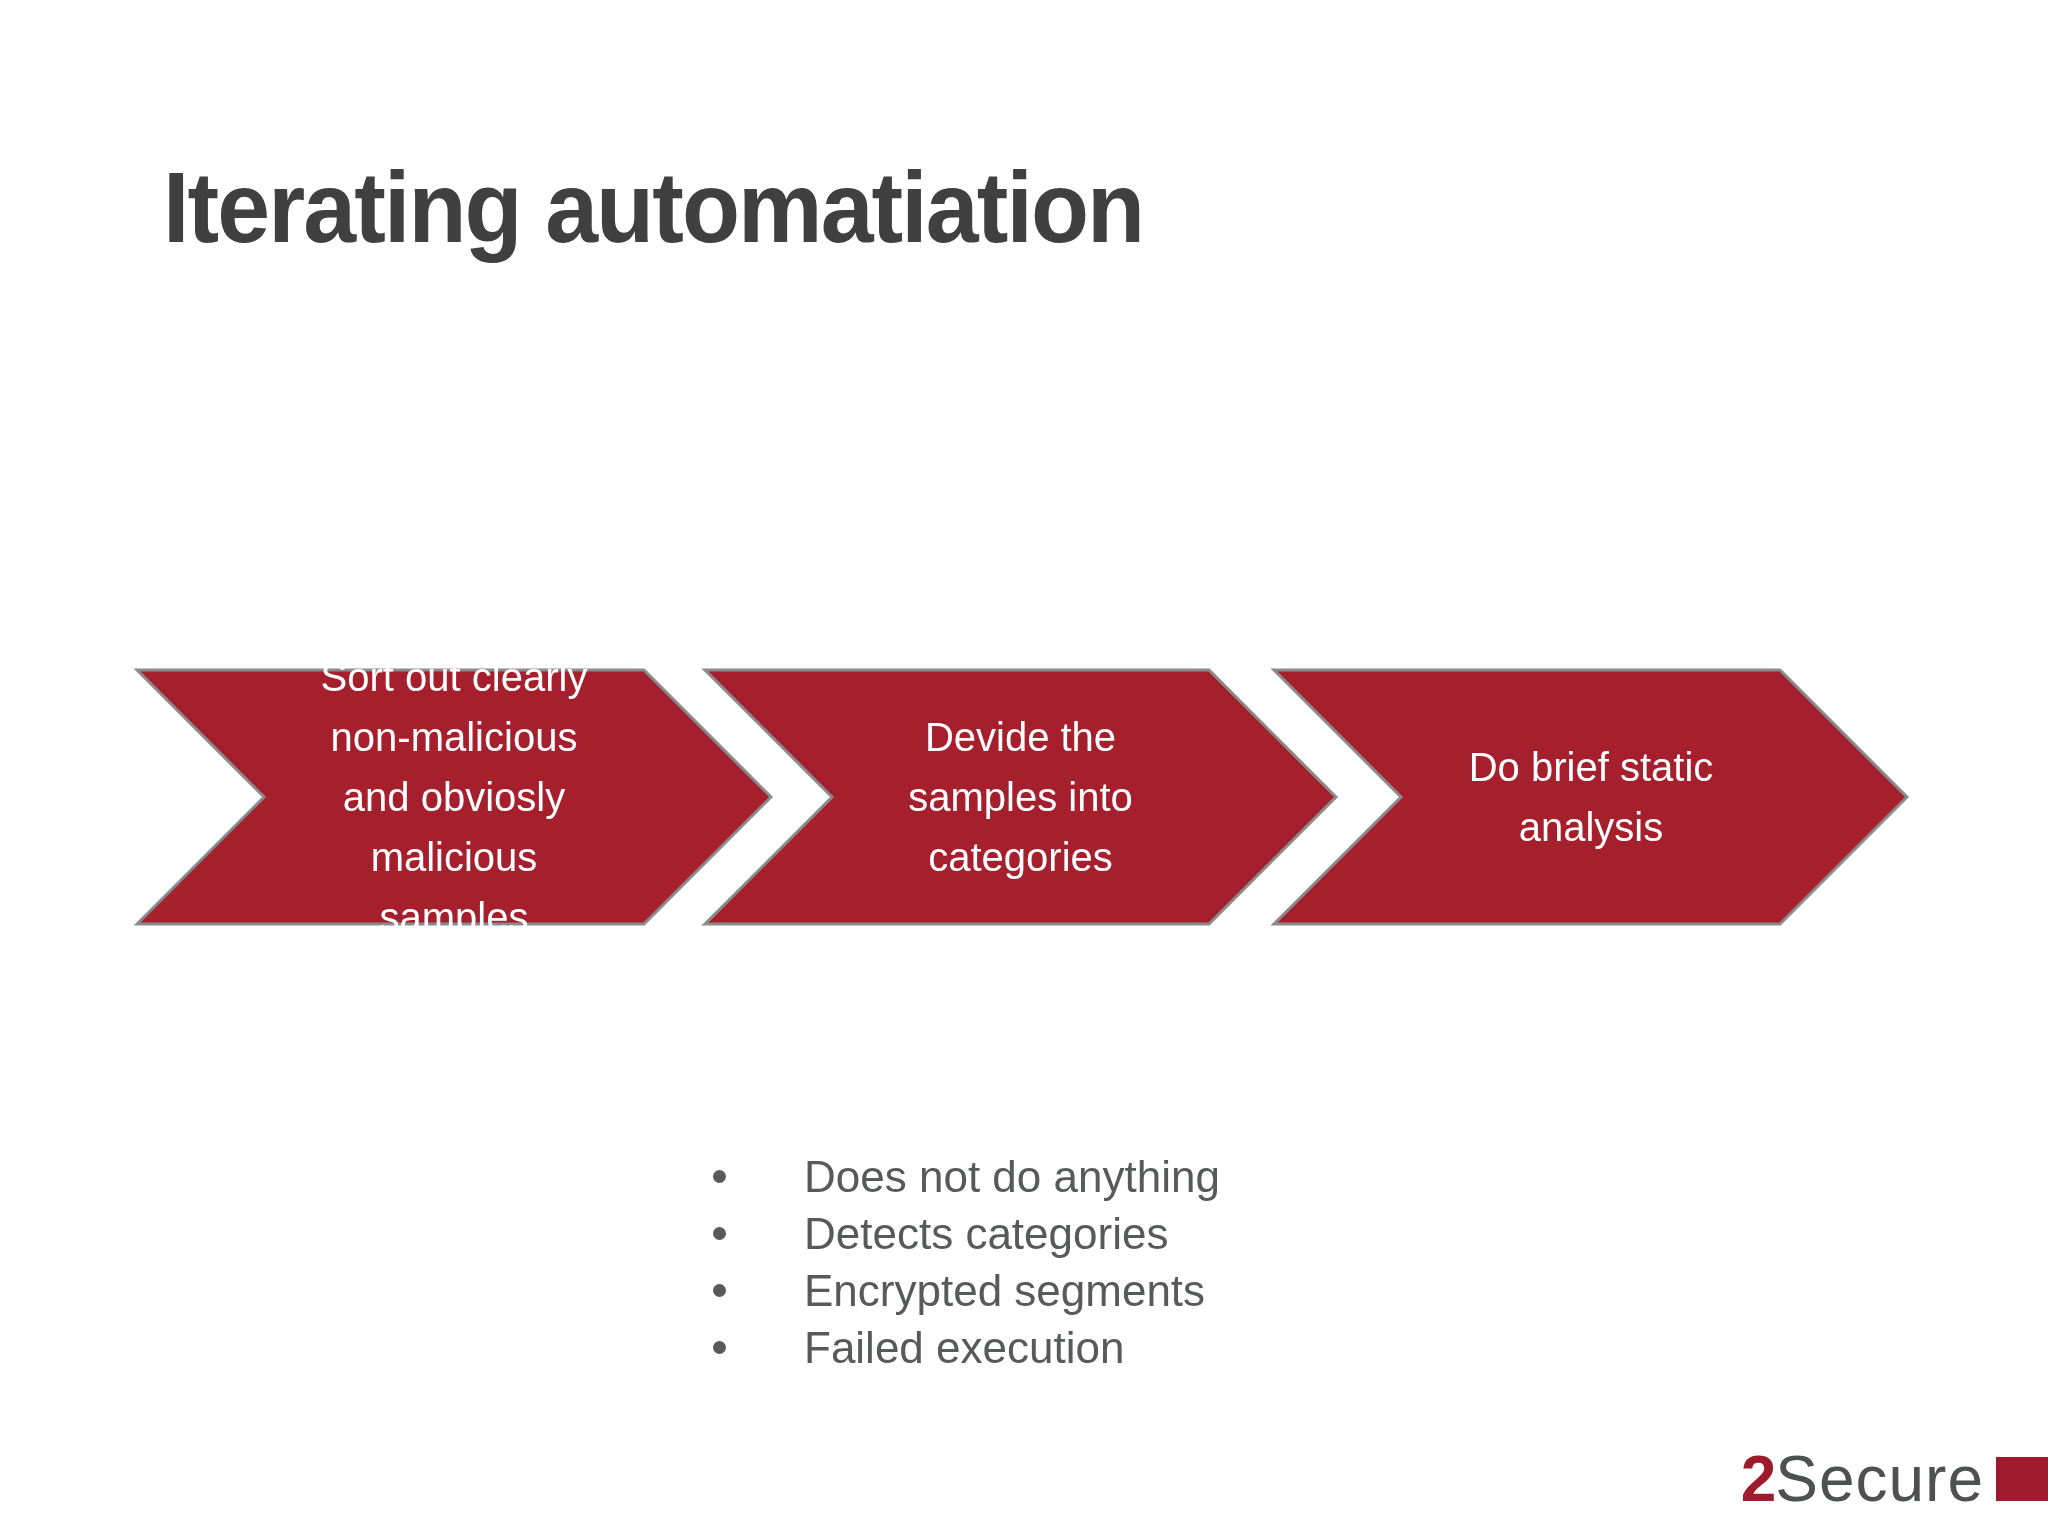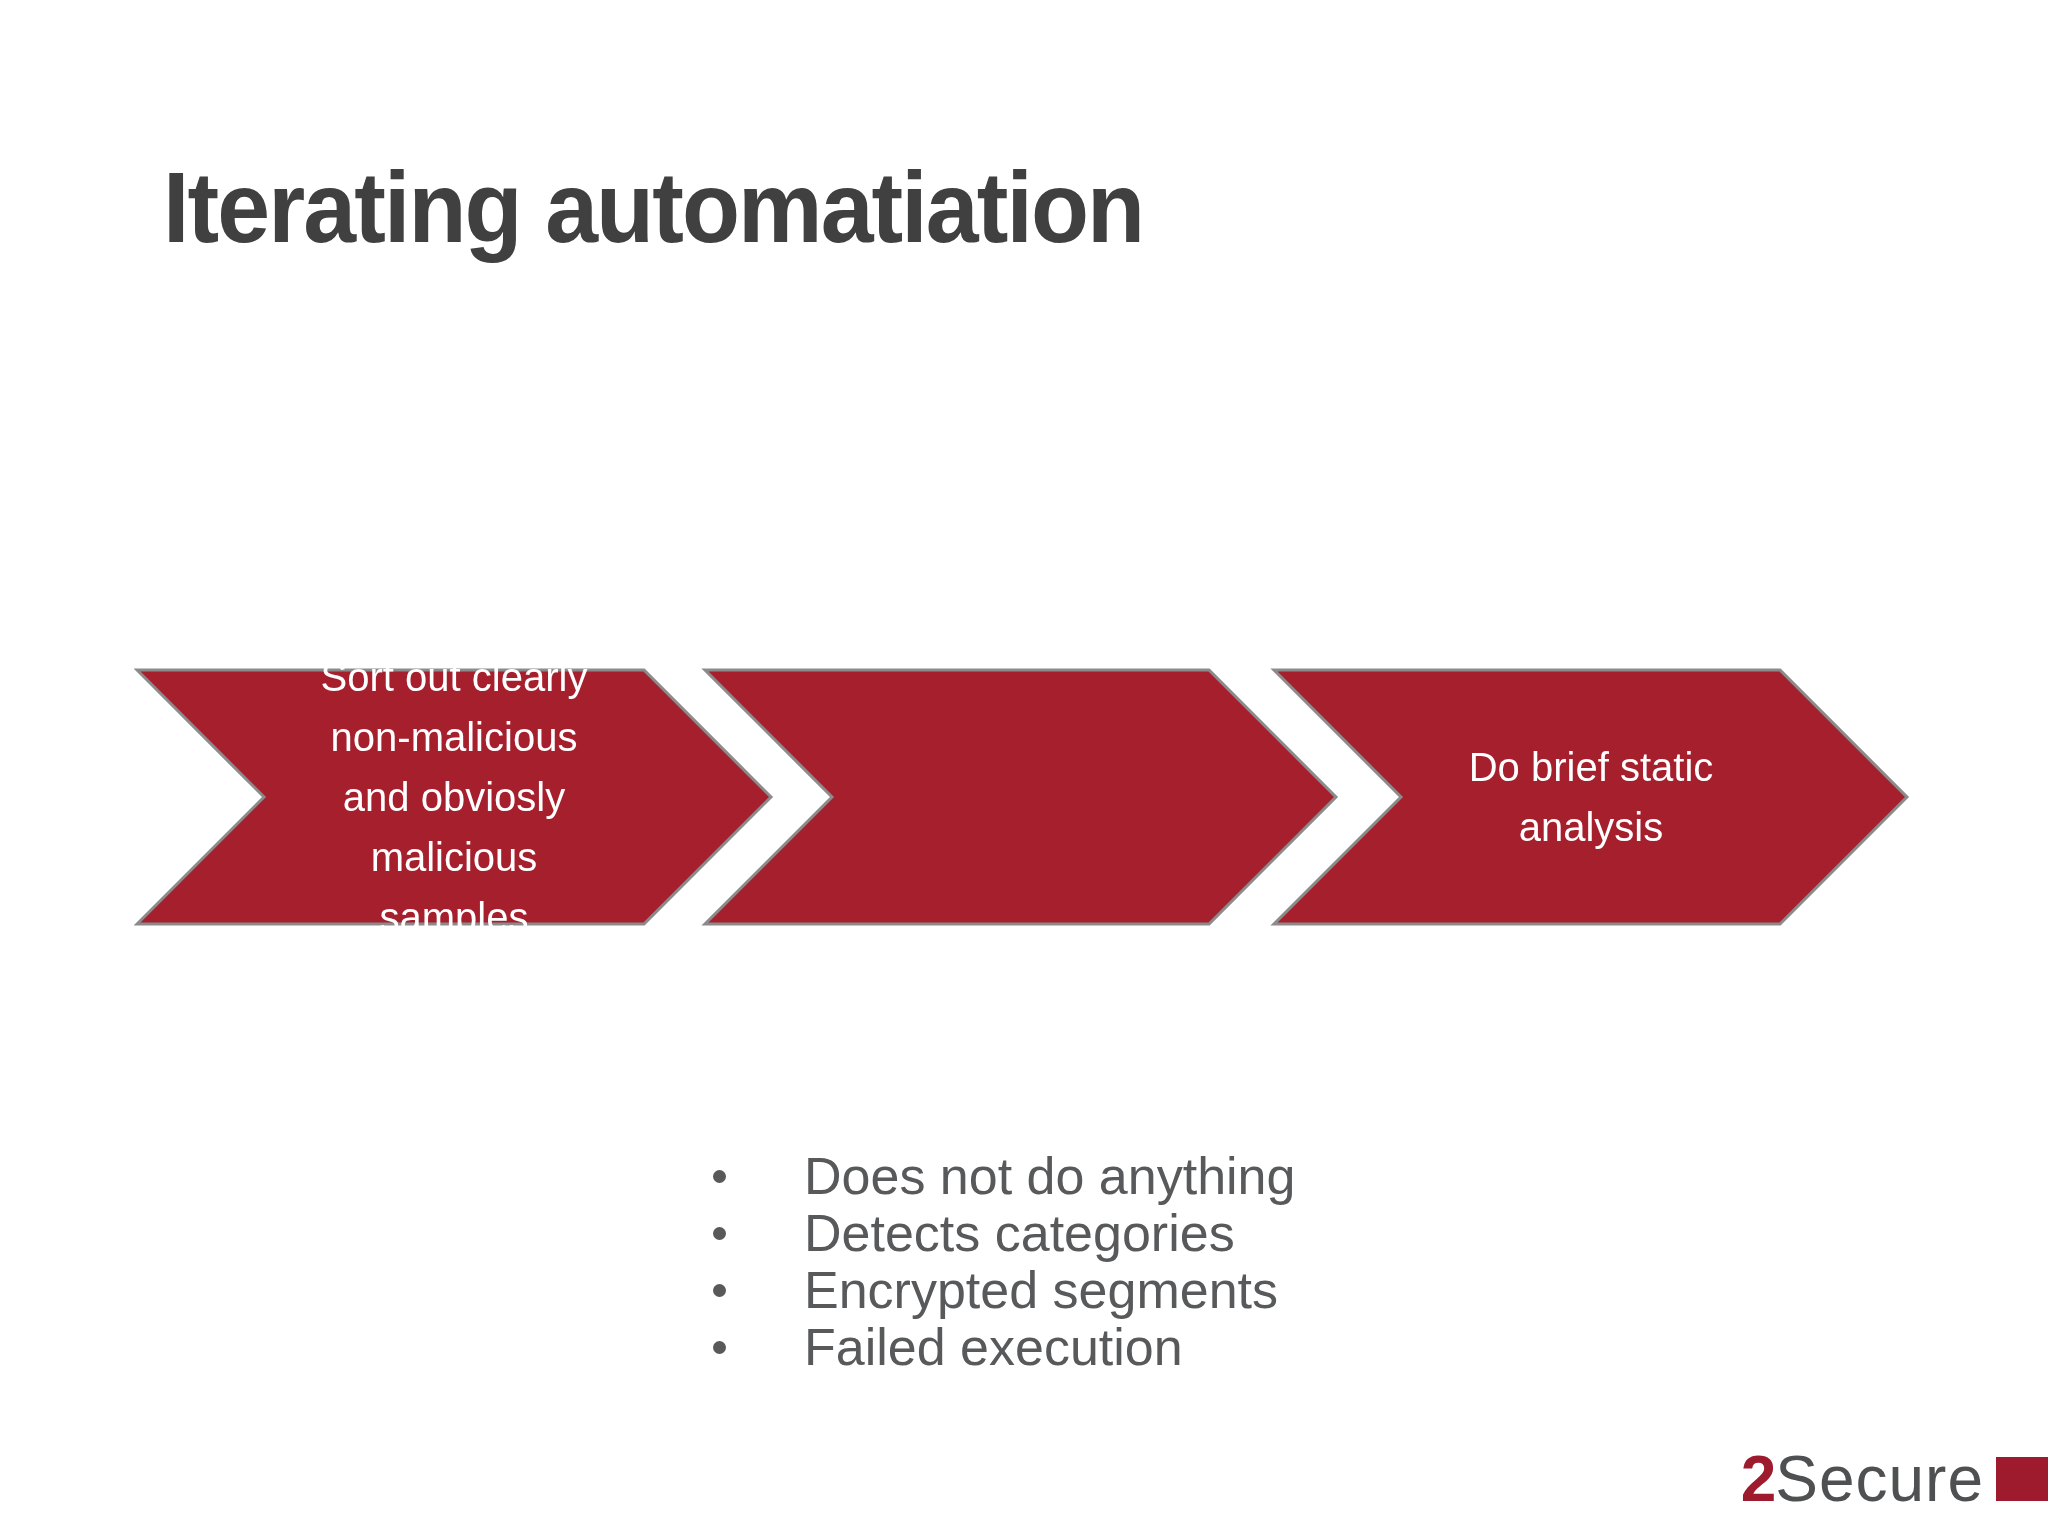--- a/index.html
+++ b/index.html
@@ -74,21 +74,21 @@
   }
   .bullet-dot {
     width: 13px;
     height: 13px;
     border-radius: 50%;
     background: var(--bullet-gray, #58595B);
     margin-right: 78px;
     flex: 0 0 auto;
   }
   .bullet-text {
-    font-size: 52px;
+    font-size: 44px;
     line-height: 57px;
     color: var(--bullet-gray, #58595B);
     white-space: nowrap;
   }
   .logo {
     position: absolute;
     right: 0;
     bottom: 34px;
     height: 46px;
     display: flex;
@@ -127,20 +127,23 @@
     <polygon points="571,3 1075,3 1202,130 1075,257 571,257 698,130"></polygon>
     <polygon points="1140,3 1646,3 1773,130 1646,257 1140,257 1267,130"></polygon>
   </svg>
 
   <div class="arrow-label a1">Sort out clearly
 non-malicious
 and obviosly
 malicious
 samples</div>
 
+  <div class="arrow-label a2">Devide the
+samples into
+categories</div>
 
   <div class="arrow-label a3">Do brief static
 analysis</div>
 
   <div class="bullet-list">
     <div class="bullet-row">
       <span class="bullet-dot"></span>
       <span class="bullet-text">Does not do anything</span>
     </div>
     <div class="bullet-row">

